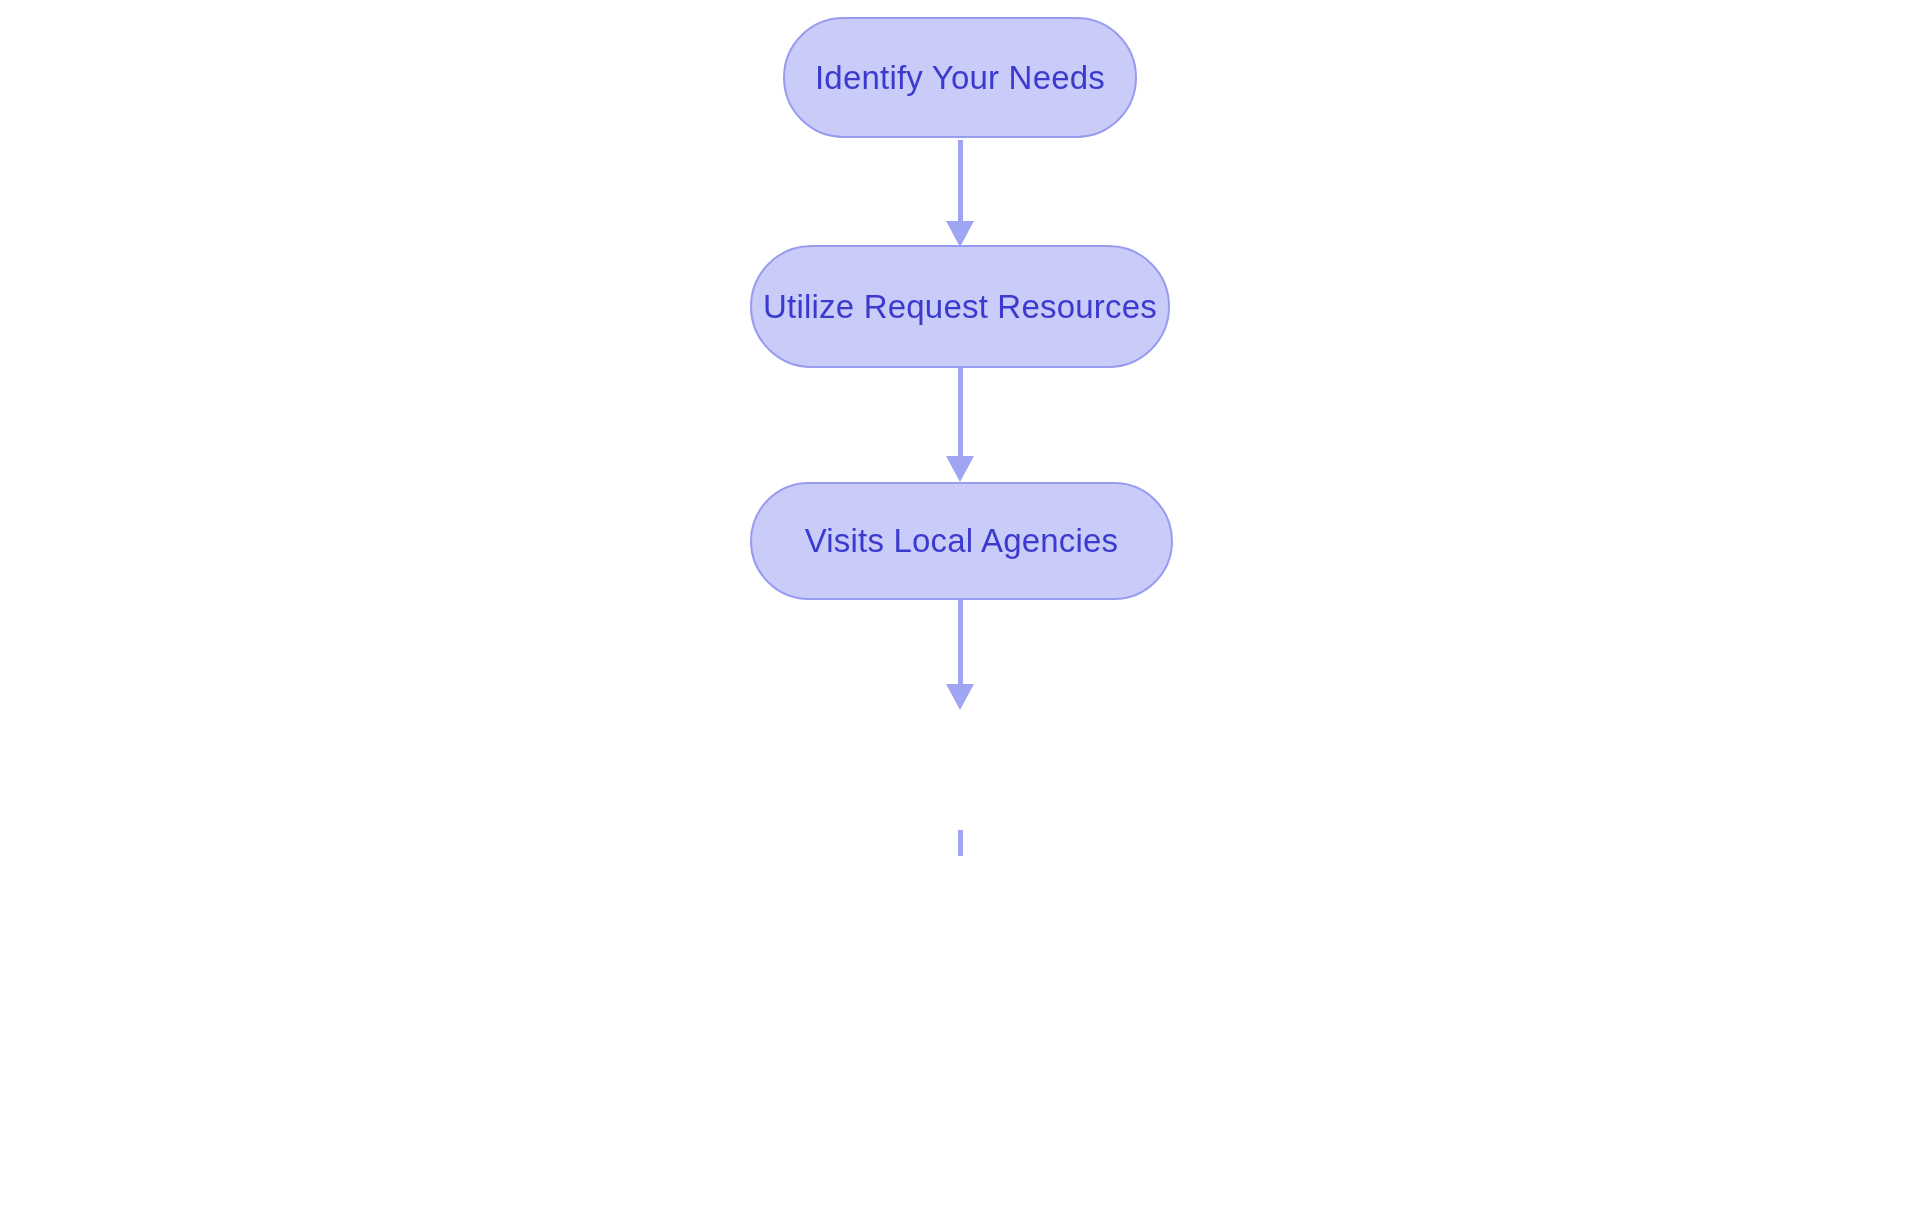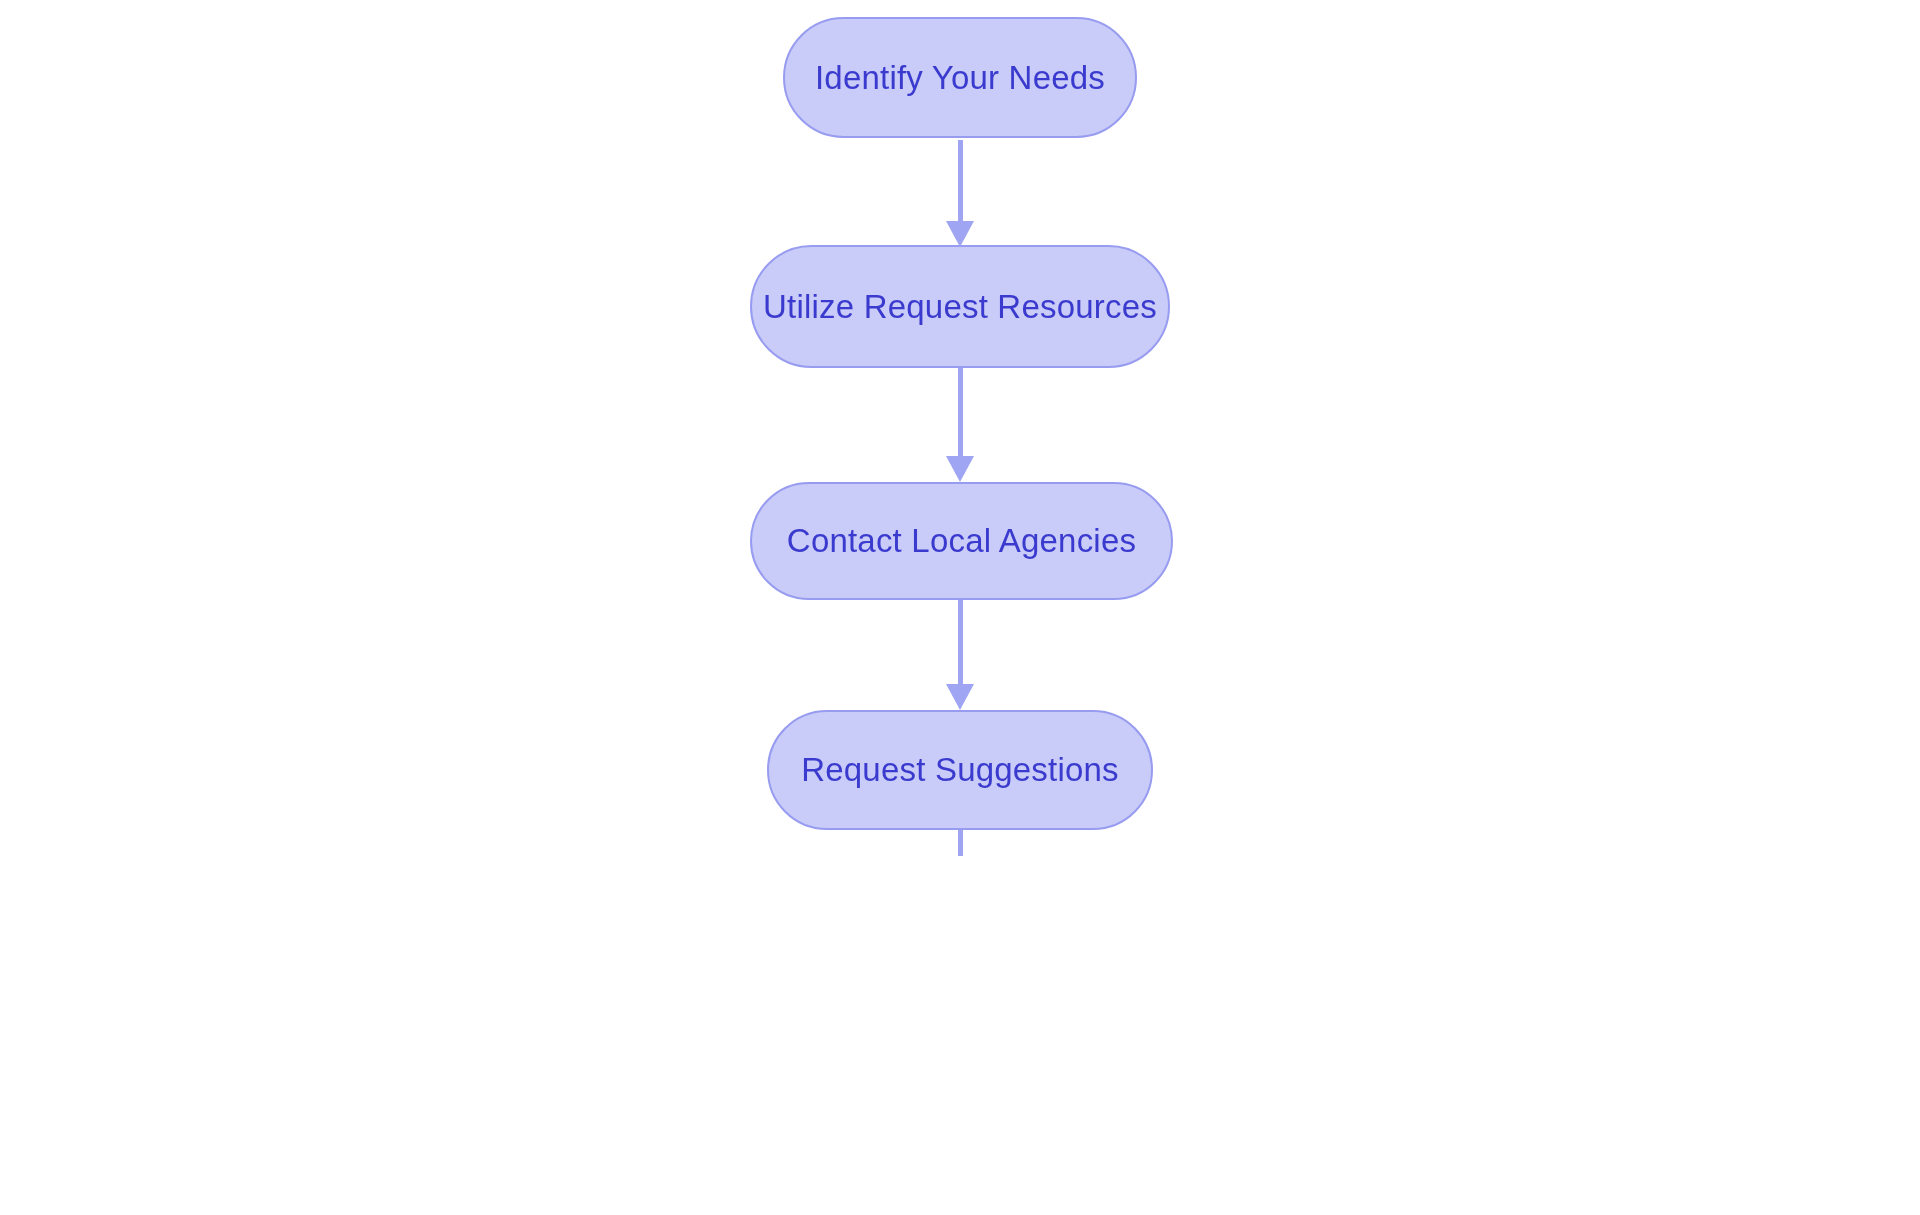--- a/index.html
+++ b/index.html
@@ -106,24 +106,21 @@
 
 <div id="canvas">
 
   <div class="flow-node node-pos-0">
     <span>Identify Your Needs</span>
   </div>
   <div class="flow-node node-pos-1">
     <span>Utilize Request Resources</span>
   </div>
   <div class="flow-node node-pos-2">
-    <span>Contact Local Agencies</span>
-  </div>
-  <div class="flow-node node-pos-3">
-    <span>Request Suggestions</span>
+    <span>Visits Local Agencies</span>
   </div>
 
   <div class="flow-arrow arrow-pos-0">
     <div class="arrow-line"></div>
     <div class="arrow-head"></div>
   </div>
   <div class="flow-arrow arrow-pos-1">
     <div class="arrow-line"></div>
     <div class="arrow-head"></div>
   </div>

